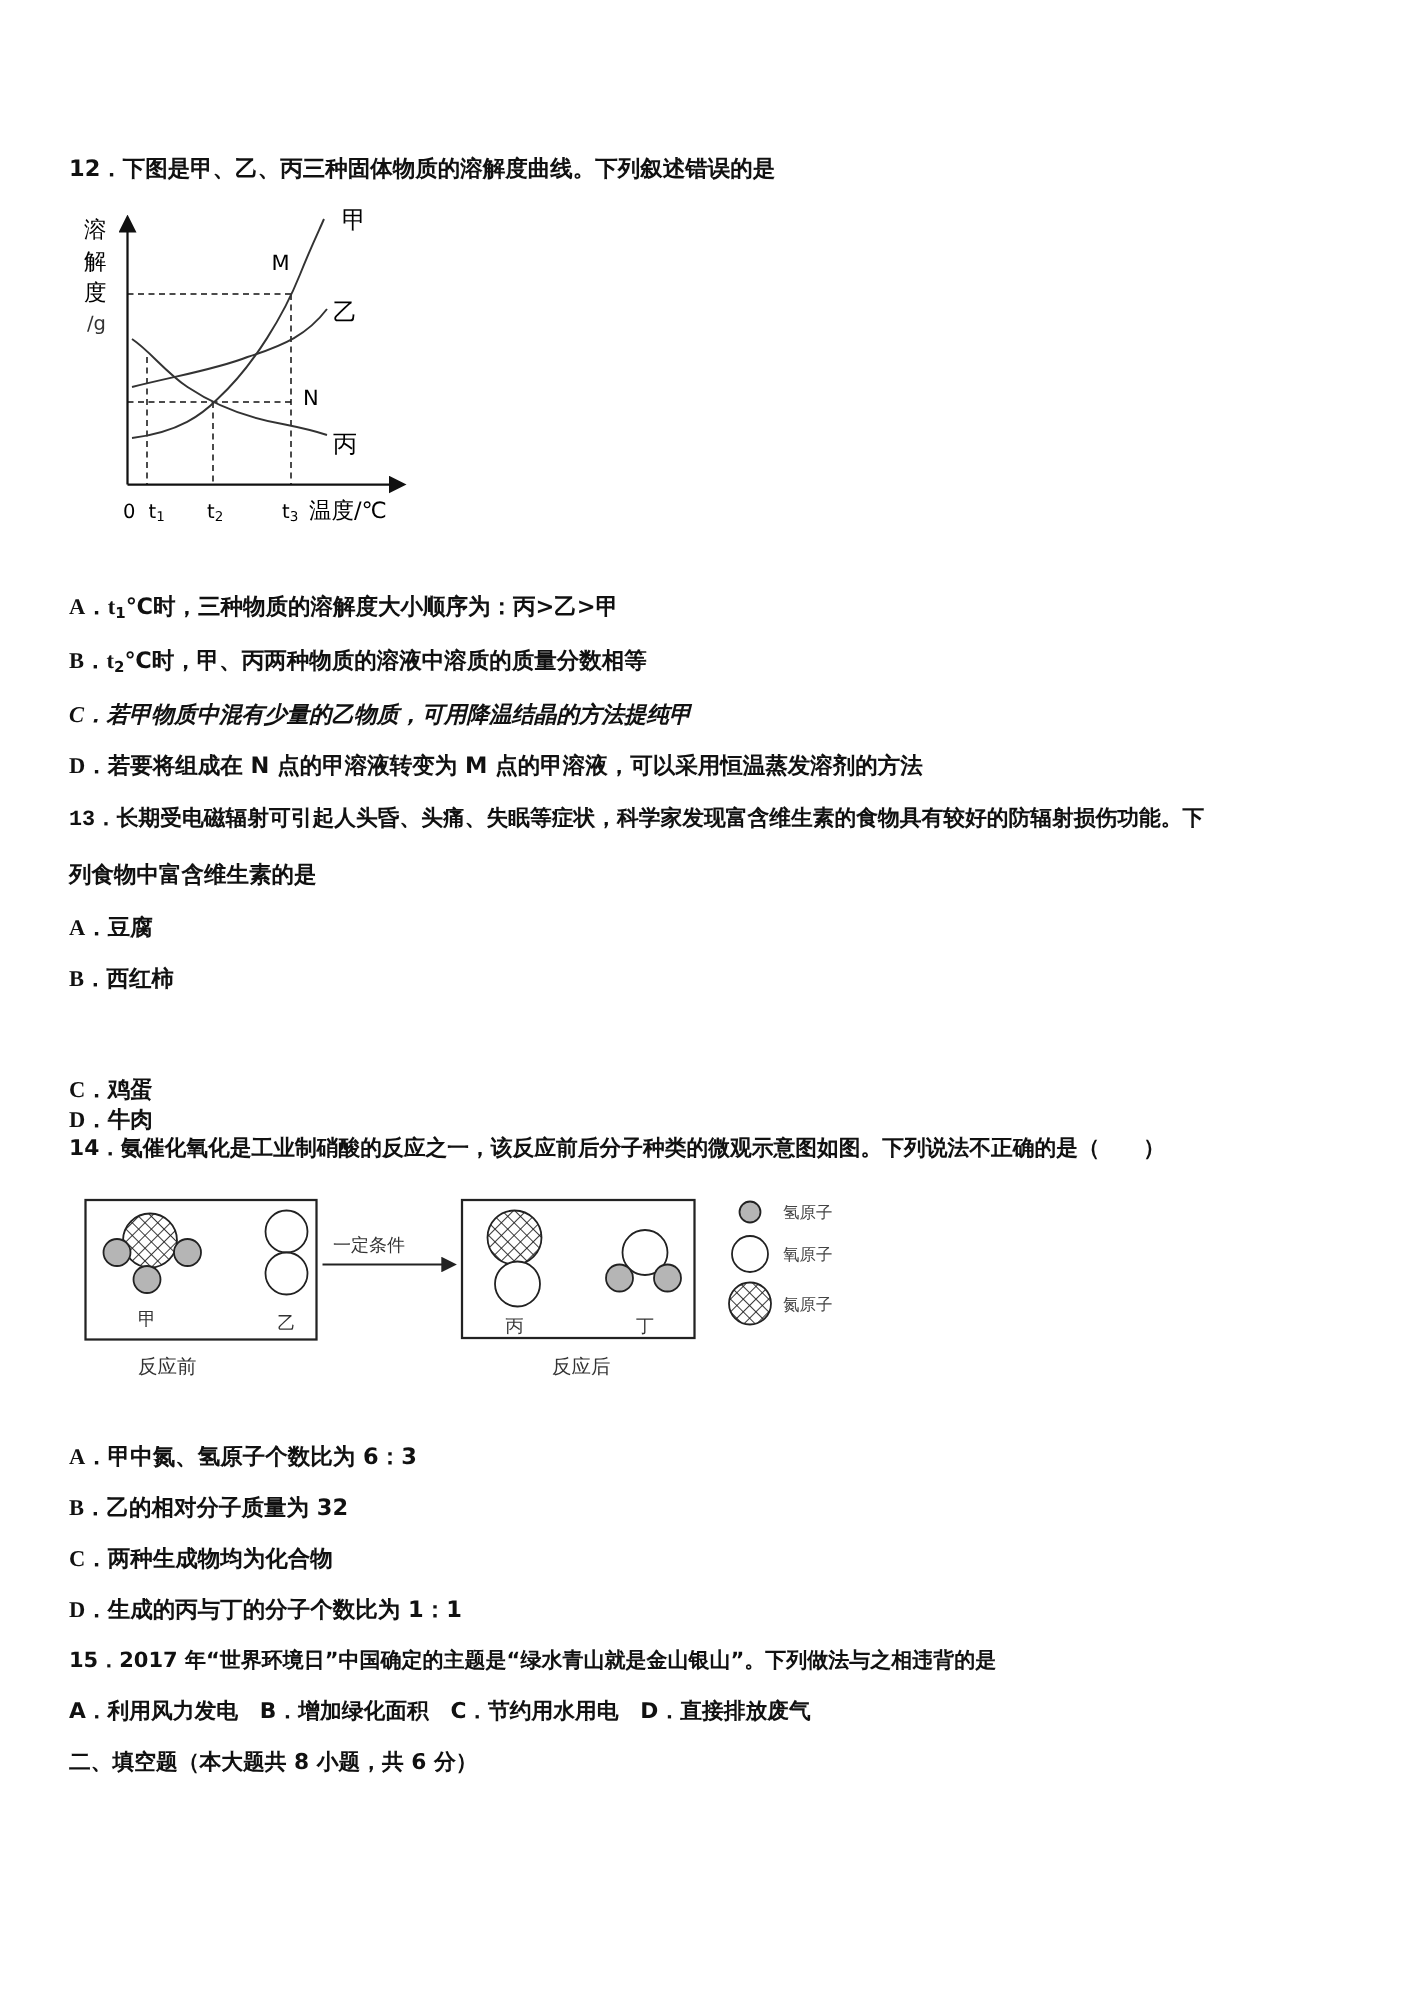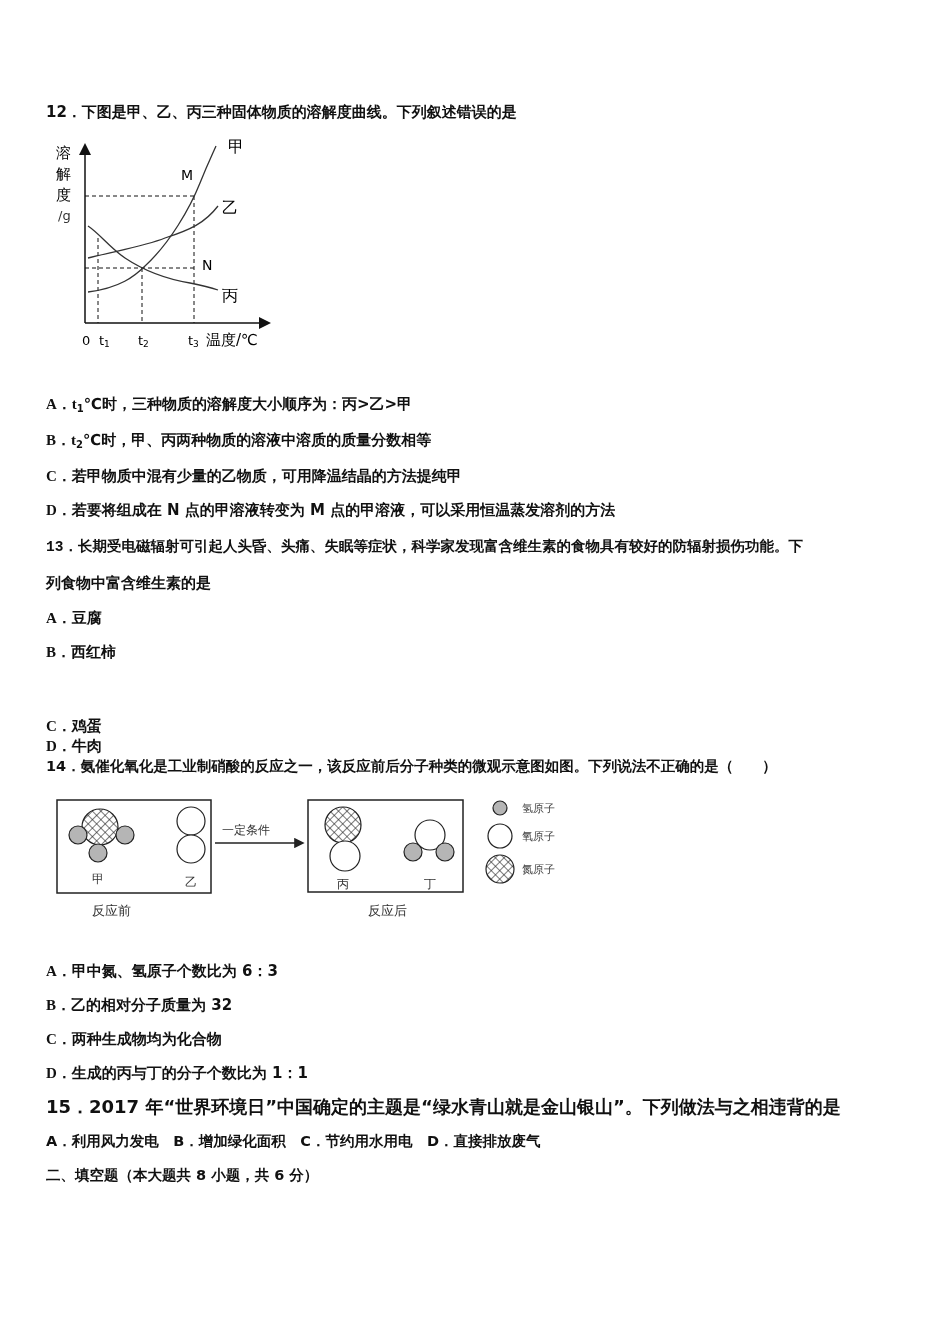--- a/index.html
+++ b/index.html
@@ -56,21 +56,21 @@
     <text x="156" y="207" font-size="15">温度/℃</text>
   </svg>
 </div>
 
 <div class="line" style="top:394px;">
   <span class="opt-letter">A．</span><span class="num">t</span><sub>1</sub><span>℃时，三种物质的溶解度大小顺序为：丙&gt;乙&gt;甲</span>
 </div>
 <div class="line" style="top:430px;">
   <span class="opt-letter">B．</span><span class="num">t</span><sub>2</sub><span>℃时，甲、丙两种物质的溶液中溶质的质量分数相等</span>
 </div>
-<div class="line" style="top:466px;">
+<div class="line" style="top:466px;font-style:italic;">
   <span class="opt-letter">C．</span><span>若甲物质中混有少量的乙物质，可用降温结晶的方法提纯甲</span>
 </div>
 <div class="line" style="top:500px;">
   <span class="opt-letter">D．</span><span>若要将组成在 N 点的甲溶液转变为 M 点的甲溶液，可以采用恒温蒸发溶剂的方法</span>
 </div>
 
 <div class="line" style="top:537px; font-size:14.5px;font-family:Liberation Mono, monospace;">13．长期受电磁辐射可引起人头昏、头痛、失眠等症状，科学家发现富含维生素的食物具有较好的防辐射损伤功能。下</div>
 <div class="line" style="top:573px;">列食物中富含维生素的是</div>
 <div class="line" style="top:608px;"><span class="opt-letter">A．</span><span>豆腐</span></div>
 <div class="line" style="top:642px;"><span class="opt-letter">B．</span><span>西红柿</span></div>
@@ -127,16 +127,16 @@
     <circle cx="450" cy="84" r="14" fill="url(#hatch)" stroke="#222" stroke-width="1.2"></circle>
     <text x="472" y="88" font-size="11" fill="#444">氮原子</text>
   </svg>
 </div>
 
 <div class="line" style="top:961px;"><span class="opt-letter">A．</span><span>甲中氮、氢原子个数比为 6：3</span></div>
 <div class="line" style="top:995px;"><span class="opt-letter">B．</span><span>乙的相对分子质量为 32</span></div>
 <div class="line" style="top:1029px;"><span class="opt-letter">C．</span><span>两种生成物均为化合物</span></div>
 <div class="line" style="top:1063px;"><span class="opt-letter">D．</span><span>生成的丙与丁的分子个数比为 1：1</span></div>
 
-<div class="line" style="top:1097px; font-size:18px;">15．2017 年“世界环境日”中国确定的主题是“绿水青山就是金山银山”。下列做法与之相违背的是</div>
+<div class="line" style="top:1097px; font-size:14px;">15．2017 年“世界环境日”中国确定的主题是“绿水青山就是金山银山”。下列做法与之相违背的是</div>
 <div class="line" style="top:1131px; font-size:14.5px;">A．利用风力发电　B．增加绿化面积　C．节约用水用电　D．直接排放废气</div>
 
 <div class="line" style="top:1165px; font-size:14.5px;">二、填空题（本大题共 8 小题，共 6 分）</div>
 
 </body></html>

